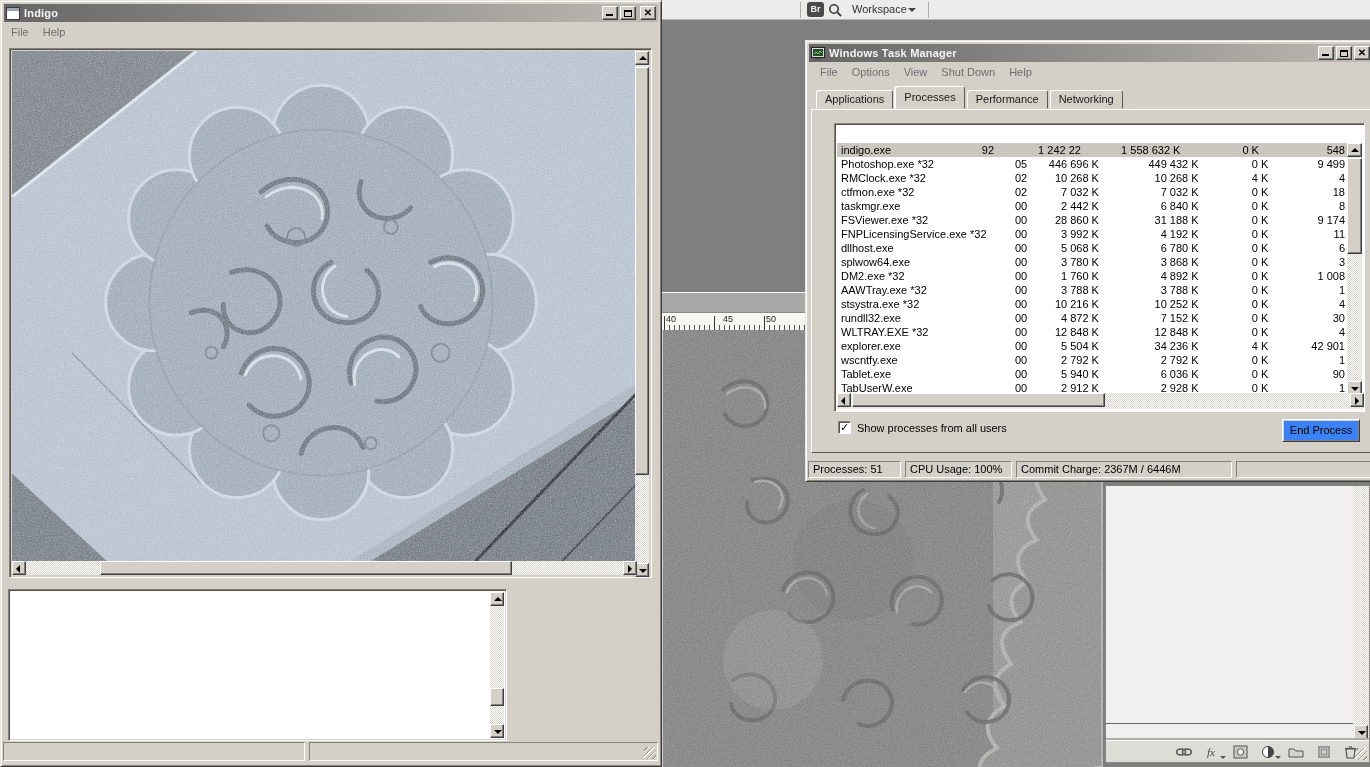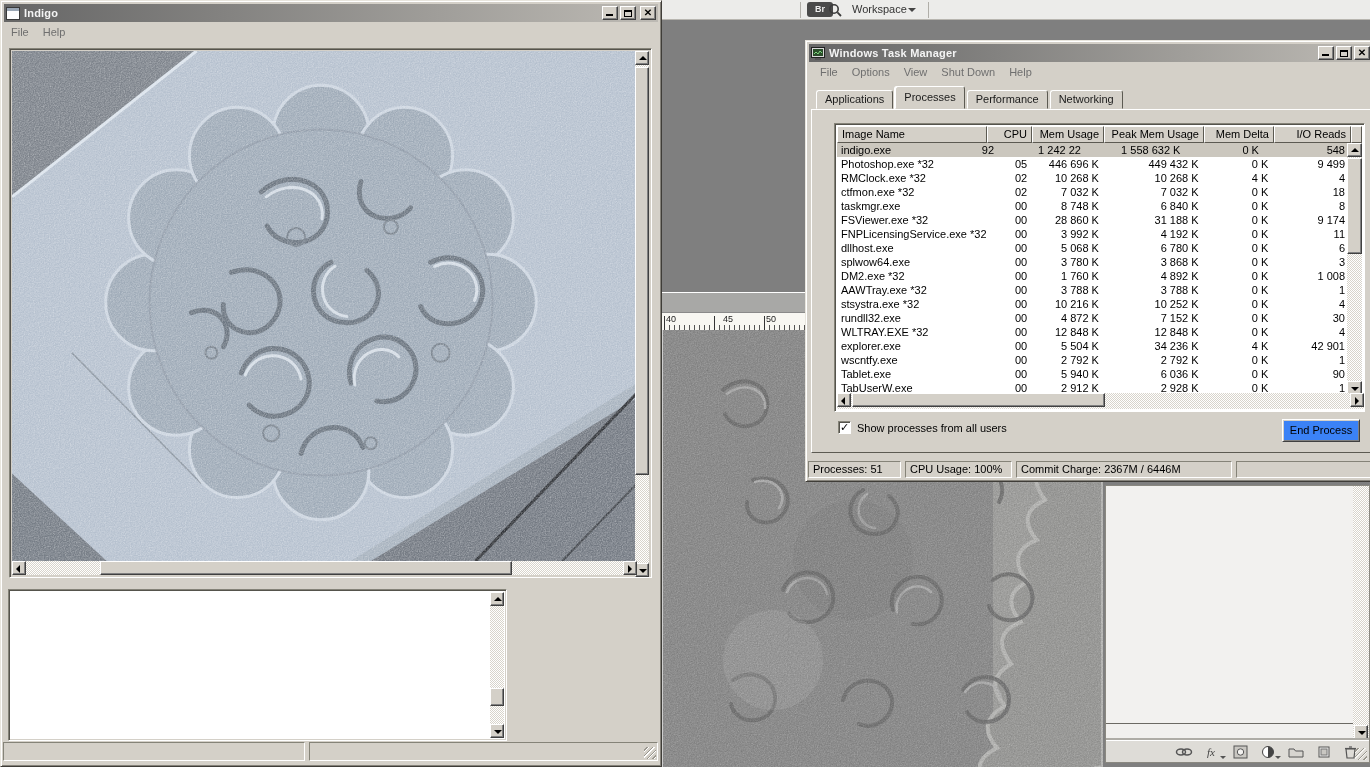--- a/index.html
+++ b/index.html
@@ -76,21 +76,21 @@
   .chk { width:13px; height:13px; background:#fff; border:1px solid; border-color:#858378 #fff #fff #858378;
          box-shadow: inset 1px 1px 0 #55534c; font:bold 11px "DejaVu Sans",sans-serif; line-height:11px; text-align:center; }
   .chkrow label { margin-left:6px; }
   #endproc { position:absolute; left:476px; top:378px; width:78px; height:23px; text-align:center; line-height:21px; }
   .tm-status { position:absolute; left:2px; right:-2px; bottom:1px; height:19px; display:flex; }
   .tm-pane { height:17px; border:1px solid; border-color:#858378 #fff #fff #858378; padding:1px 4px; margin-right:4px; white-space:nowrap; overflow:hidden; }
 
   
   #ps-appbar { left:656px; top:0; width:714px; height:20px; background:#ececea; border-bottom:1px solid #b8b6b0; z-index:5; }
   .vsep { position:absolute; top:2px; width:1px; height:16px; background:#b0aea8; }
-  #br-btn { position:absolute; left:151px; top:2px; width:26px; height:15px; background:#4a4a4a; border-radius:3px;
+  #br-btn { position:absolute; left:151px; top:2px; width:17px; height:15px; background:#4a4a4a; border-radius:3px;
             color:#eee; font:bold 9px "Liberation Sans",sans-serif; text-align:center; line-height:15px; }
   #zoomglyph { position:absolute; left:172px; top:3px; }
   #ws-label { position:absolute; left:196px; top:3px; color:#333; }
   #ws-caret { position:absolute; left:252px; top:8px; width:0; height:0; border:4px solid transparent; border-top-color:#444; border-bottom-width:0; }
   #ps-board { left:656px; top:20px; width:714px; height:747px; background:#7f7f7f; z-index:0; }
   #doc-strip { left:662px; top:292px; width:144px; height:20px; background:#a8a8a6; border-top:1px solid #fff; z-index:1; }
   #ruler { left:662px; top:312px; width:144px; height:18px; background:#f8f7f2; border-top:1px solid #8a8a8a; z-index:1;
            background-image:
              repeating-linear-gradient(90deg, #333 0 1px, transparent 1px 50px),
              repeating-linear-gradient(90deg, #555 0 1px, transparent 1px 5px);
@@ -398,29 +398,20 @@
 
   <div class="tabs">
     <span class="tab">Applications</span>
     <span class="tab active">Processes</span>
     <span class="tab">Performance</span>
     <span class="tab">Networking</span>
   </div>
   <div class="tabpage"></div>
 
   <div id="tm-table">
-    <div class="thead">
-      <div class="th c0">Image Name</div>
-      <div class="th c1 num">CPU</div>
-      <div class="th c2 num">Mem Usage</div>
-      <div class="th c3 num">Peak Mem Usage</div>
-      <div class="th c4 num">Mem Delta</div>
-      <div class="th c5 num">I/O Reads</div>
-      <div class="th" style="flex:1"></div>
-    </div>
     <div class="tbody">
 
     <div class="prow selected">
         <div class="pc c0">indigo.exe</div>
         <div class="pc c1">92</div>
         <div class="pc c2">1 242 228 K</div>
         <div class="pc c3">1 558 632 K</div>
         <div class="pc c4">0 K</div>
         <div class="pc c5">548</div>
       </div>
@@ -444,21 +435,21 @@
         <div class="pc c0">ctfmon.exe *32</div>
         <div class="pc c1">02</div>
         <div class="pc c2">7 032 K</div>
         <div class="pc c3">7 032 K</div>
         <div class="pc c4">0 K</div>
         <div class="pc c5">18</div>
       </div>
         <div class="prow">
         <div class="pc c0">taskmgr.exe</div>
         <div class="pc c1">00</div>
-        <div class="pc c2">8 748 K</div>
+        <div class="pc c2">2 442 K</div>
         <div class="pc c3">6 840 K</div>
         <div class="pc c4">0 K</div>
         <div class="pc c5">8</div>
       </div>
         <div class="prow">
         <div class="pc c0">FSViewer.exe *32</div>
         <div class="pc c1">00</div>
         <div class="pc c2">28 860 K</div>
         <div class="pc c3">31 188 K</div>
         <div class="pc c4">0 K</div>

